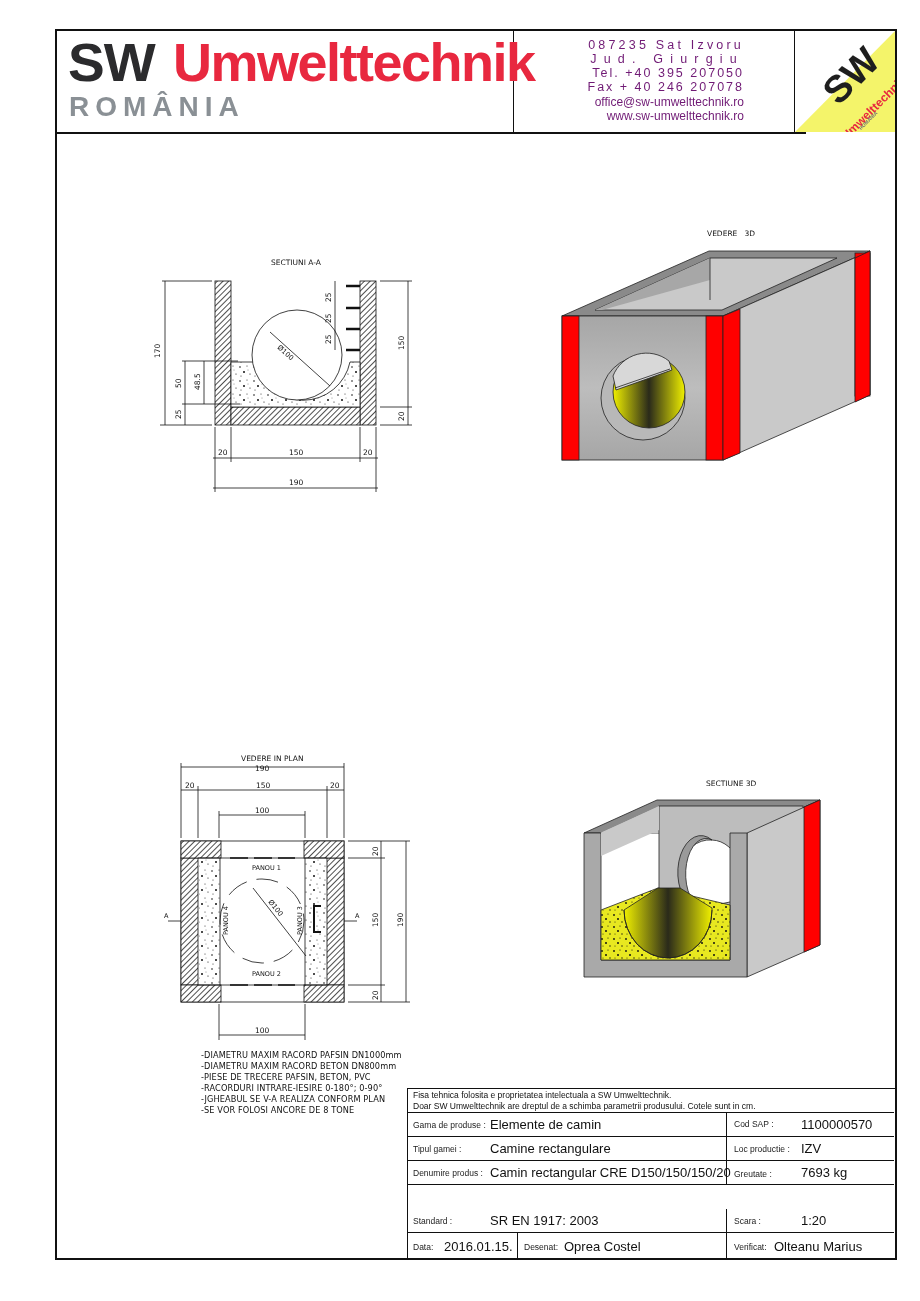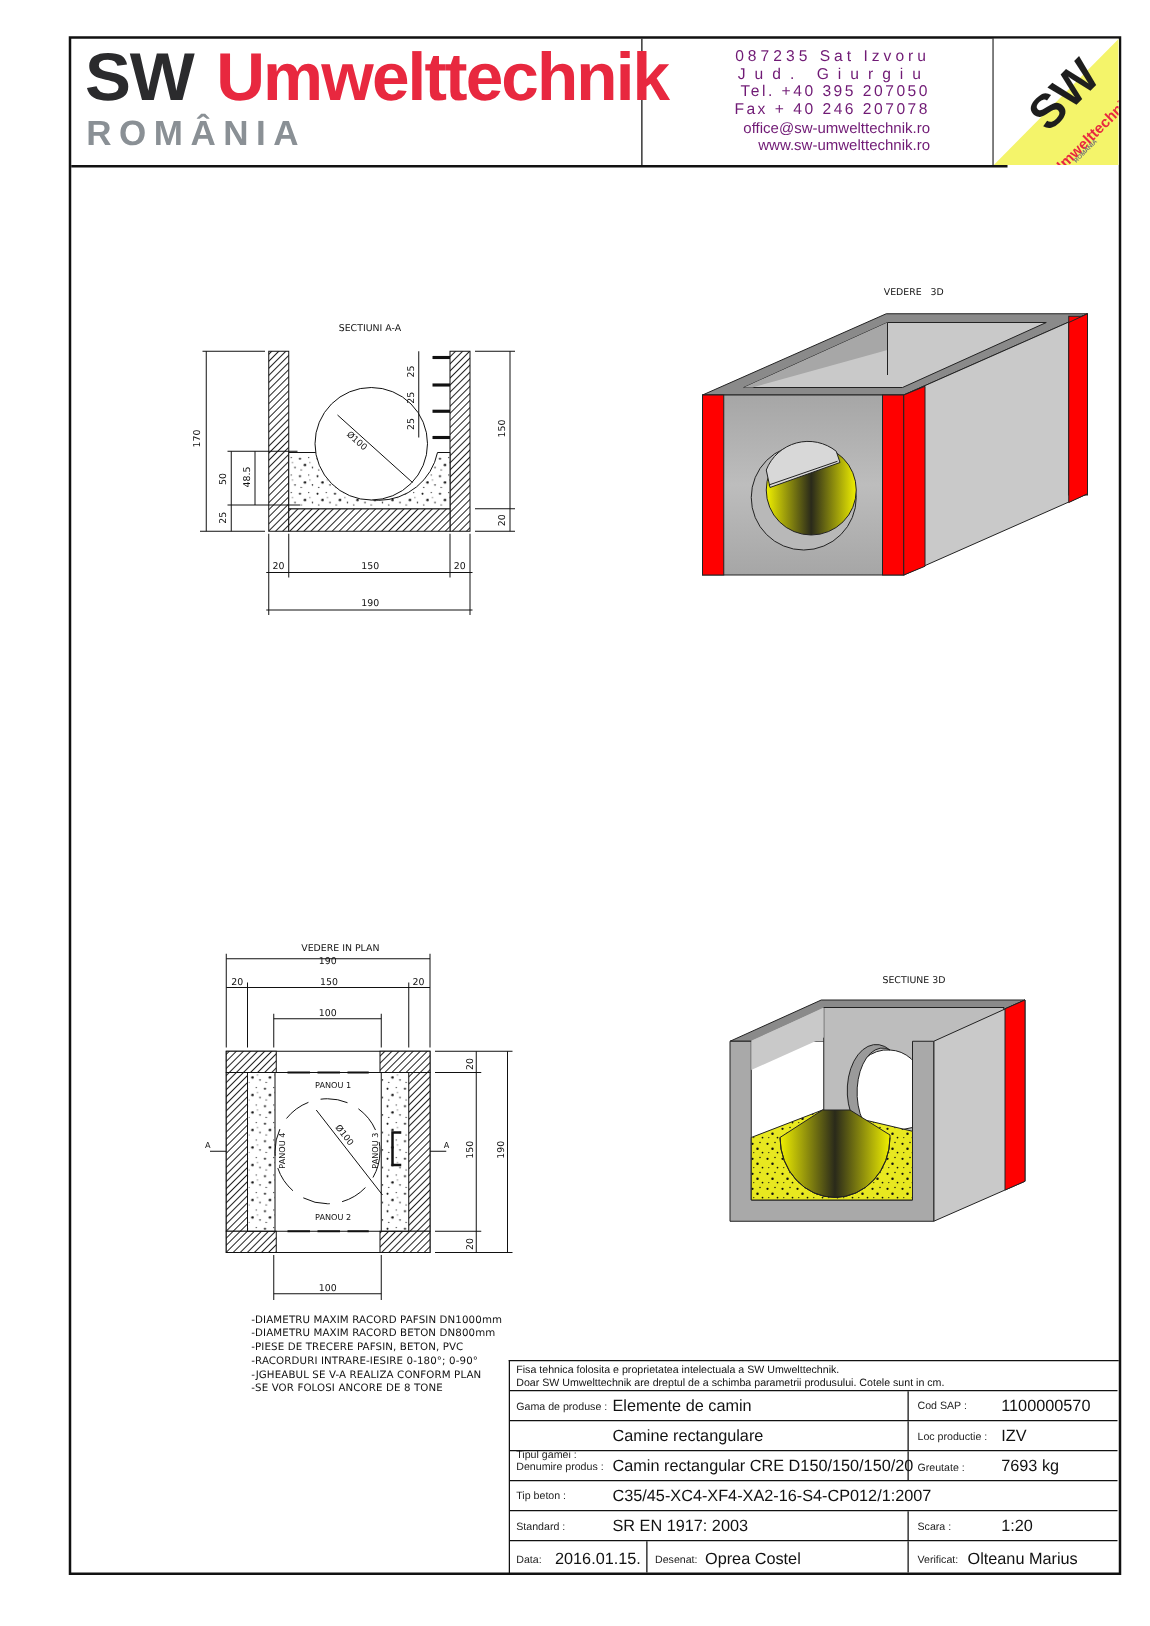--- a/index.html
+++ b/index.html
@@ -276,36 +276,32 @@
     <span class="disc" style="top:12px">Doar SW Umwelttechnik are dreptul de a schimba parametrii produsului. Cotele sunt in cm.</span>
   </div>
   <div class="tb-row" style="top:24px;height:23px">
     <span class="tb-lbl" style="left:5px;top:7px">Gama de produse :</span>
     <span class="tb-val" style="left:82px;top:4px">Elemente de camin</span>
     <span class="tb-div" style="left:318px"></span>
     <span class="tb-lbl" style="left:326px;top:6px">Cod SAP :</span>
     <span class="tb-val" style="left:393px;top:4px">1100000570</span>
   </div>
   <div class="tb-row" style="top:48px;height:23px">
-    <span class="tb-lbl" style="left:5px;top:21px">Tipul gamei :</span>
+    <span class="tb-lbl" style="left:5px;top:7px">Tipul gamei :</span>
     <span class="tb-val" style="left:82px;top:4px">Camine rectangulare</span>
     <span class="tb-div" style="left:318px"></span>
     <span class="tb-lbl" style="left:326px;top:7px">Loc productie :</span>
     <span class="tb-val" style="left:393px;top:4px">IZV</span>
   </div>
   <div class="tb-row" style="top:72px;height:23px">
     <span class="tb-lbl" style="left:5px;top:7px">Denumire produs :</span>
     <span class="tb-val" style="left:82px;top:4px">Camin rectangular CRE D150/150/150/20</span>
     <span class="tb-div" style="left:318px"></span>
     <span class="tb-lbl" style="left:326px;top:8px">Greutate :</span>
     <span class="tb-val" style="left:393px;top:4px">7693 kg</span>
-  </div>
-  <div class="tb-row" style="top:96px;height:23px">
-    <span class="tb-lbl" style="left:5px;top:6px">Tip beton :</span>
-    <span class="tb-val" style="left:82px;top:4px">C35/45-XC4-XF4-XA2-16-S4-CP012/1:2007</span>
   </div>
   <div class="tb-row" style="top:120px;height:23px">
     <span class="tb-lbl" style="left:5px;top:7px">Standard :</span>
     <span class="tb-val" style="left:82px;top:4px">SR EN 1917: 2003</span>
     <span class="tb-div" style="left:318px"></span>
     <span class="tb-lbl" style="left:326px;top:7px">Scara :</span>
     <span class="tb-val" style="left:393px;top:4px">1:20</span>
   </div>
   <div class="tb-row" style="top:144px;height:25px;border-bottom:none">
     <span class="tb-lbl" style="left:5px;top:9px">Data:</span>

